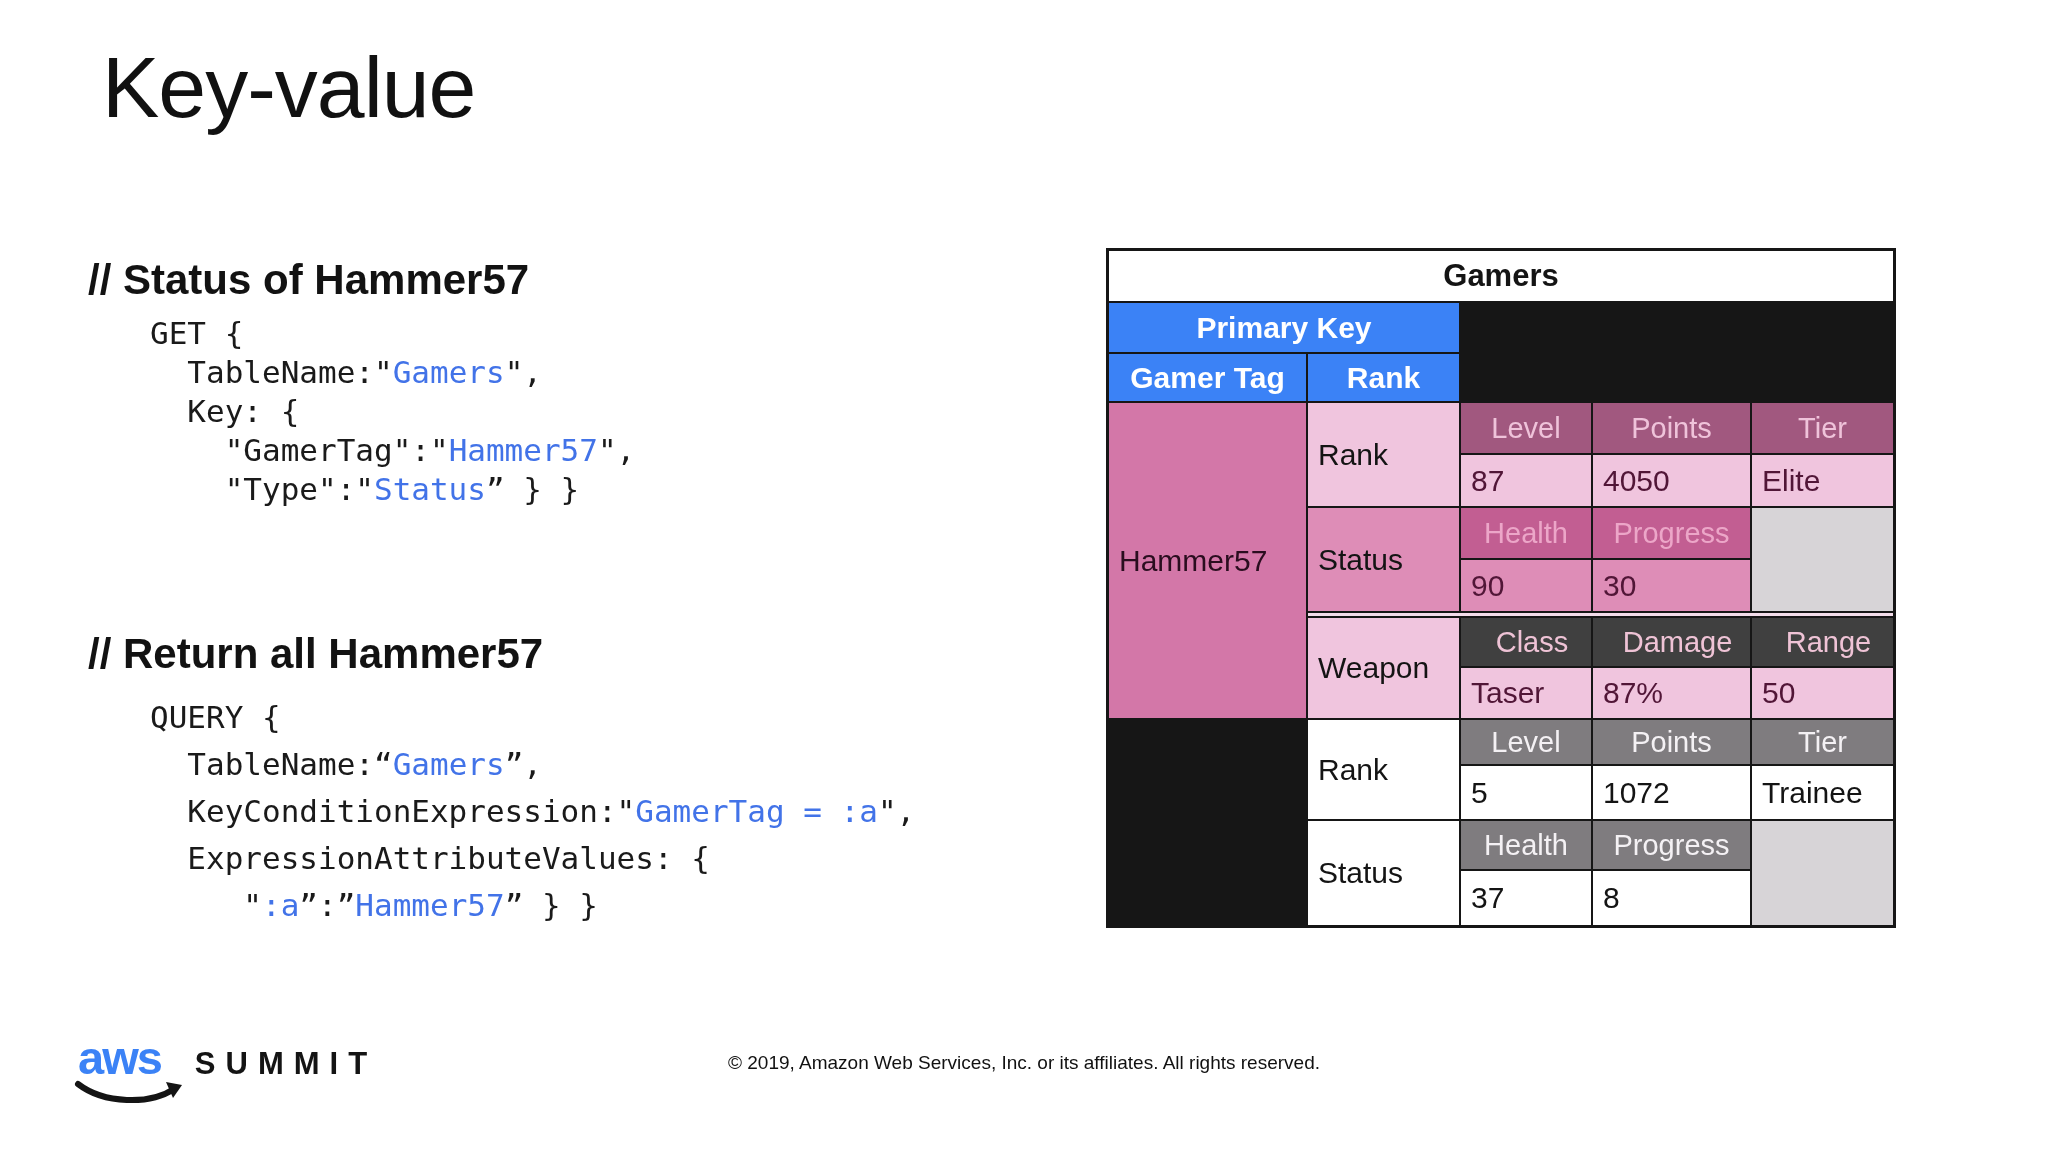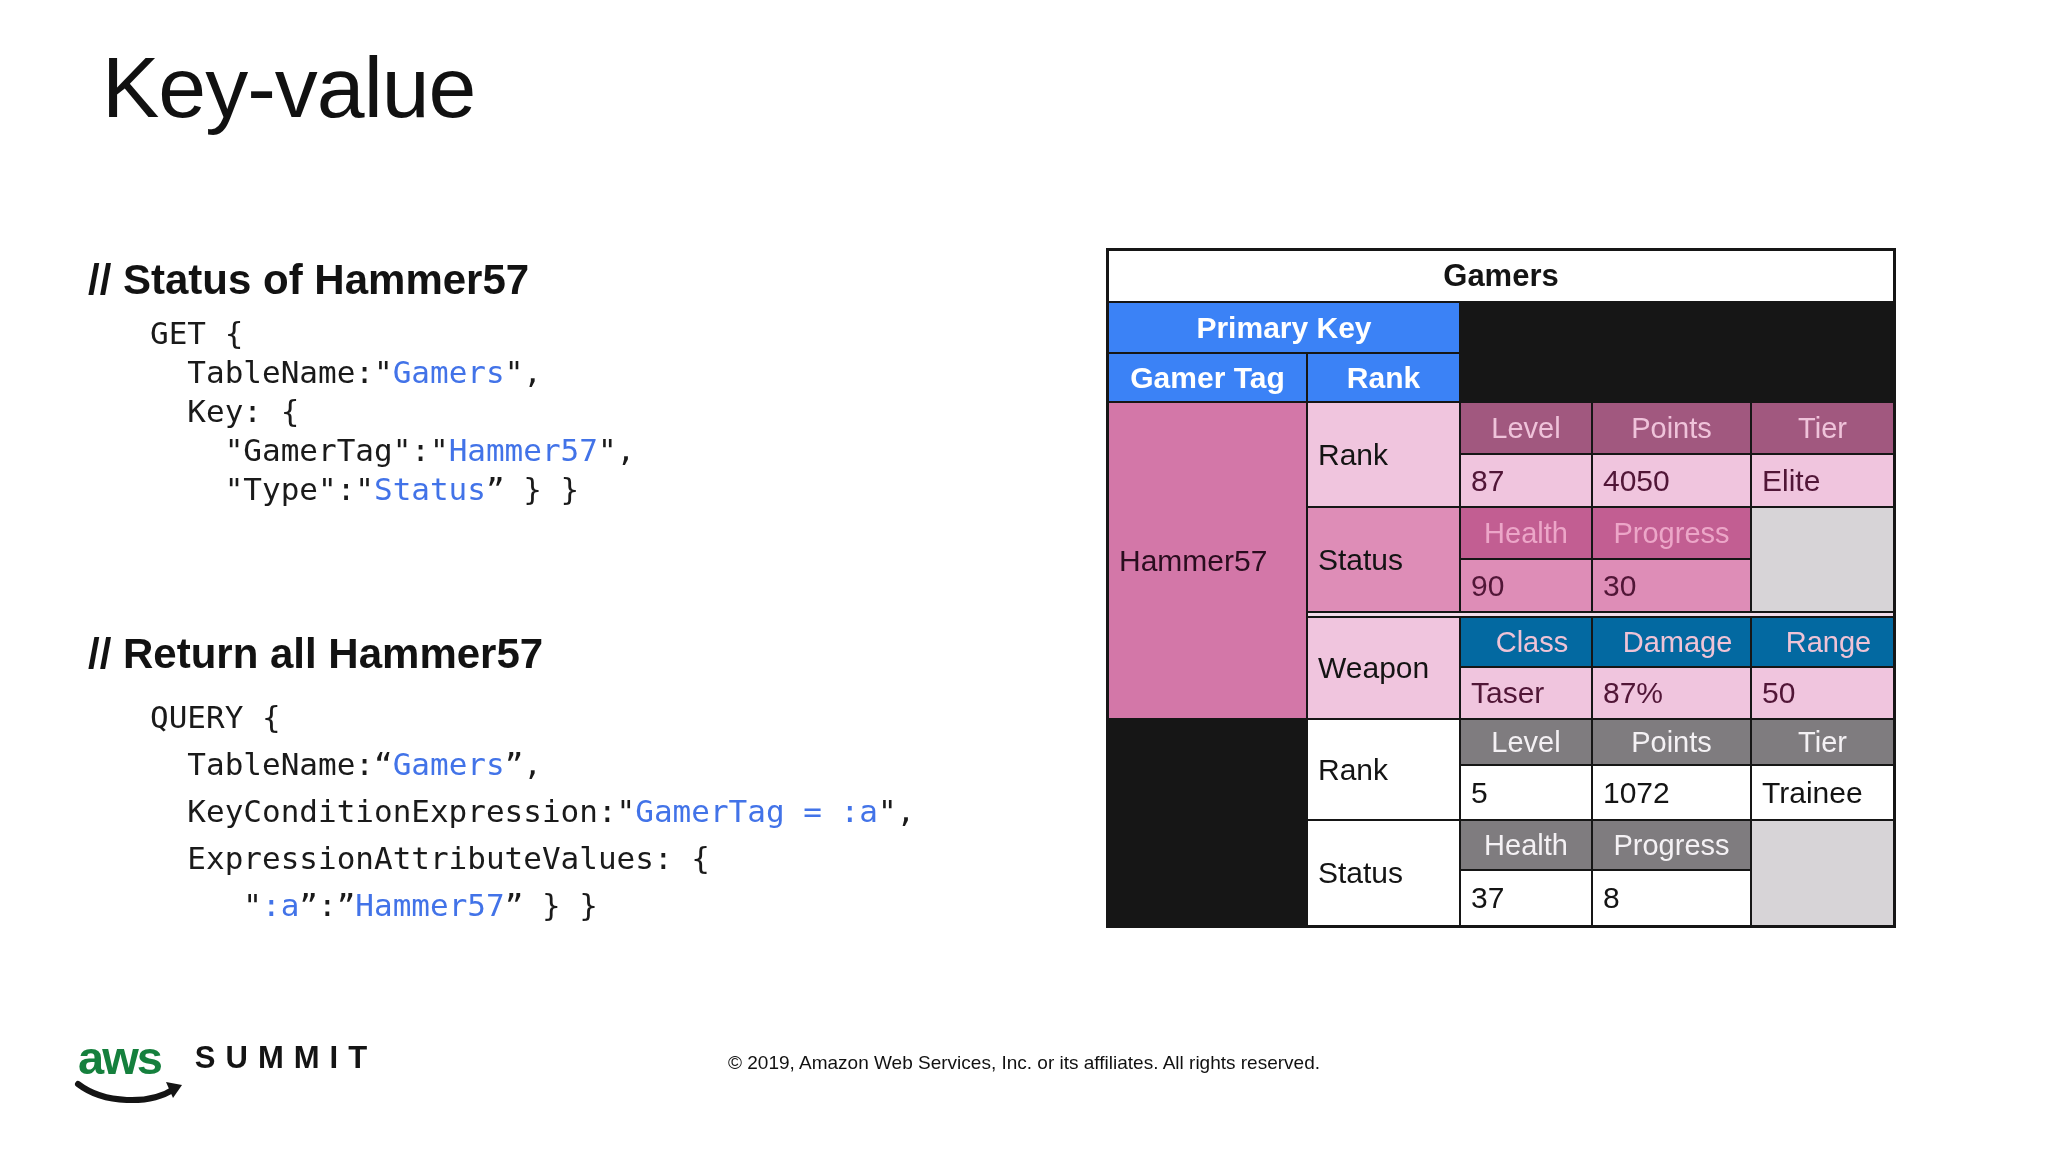--- a/index.html
+++ b/index.html
@@ -36,40 +36,40 @@
   }
   .tbl > div{display:flex;align-items:center;}
   .c-white{background:#ffffff;}
   .c-yellow{background:#3b82f6;}
   .c-blue{background:#4A73E8;}
   .c-pink{background:#D377A8;}
   .c-pinklight{background:#F0C5DE;}
   .c-pinkmed{background:#DE8DB7;}
   .c-mauve{background:#A1587F;}
   .c-magenta{background:#C25E92;}
-  .c-plum{background:#0369a1;padding-left:12px;}
+  .c-plum{background:#404040;padding-left:12px;}
   .c-gray{background:#7F7C7F;}
   .c-grayempty{background:#D7D4D7;}
   .c-sep{background:#F3DCEA;}
   .t-title{justify-content:center;font-size:31px;font-weight:700;color:#141414;}
   .t-hdrw{justify-content:center;font-size:30px;font-weight:700;color:#ffffff;}
   .t-attrs{justify-content:center;font-size:32px;font-weight:700;color:#ffffff;}
   .t-subpink{justify-content:center;font-size:29px;color:#EFC3DA;}
   .t-submag{justify-content:center;font-size:29px;color:#ECA6C8;}
   .t-subplum{justify-content:center;font-size:29px;color:#EFC3D6;}
   .t-subgray{justify-content:center;font-size:29px;color:#F4F1F4;}
   .t-label{font-size:30px;color:#141414;padding-left:10px;}
   .t-tagdark{font-size:30px;color:#2A0D1F;padding-left:10px;}
   .t-valpink{font-size:30px;color:#511637;padding-left:10px;}
   .t-valblk{font-size:30px;color:#141414;padding-left:10px;}
   
   .footer-logo{position:absolute;left:78px;top:1036px;display:flex;align-items:flex-start;}
-  .aws-word{font-size:47px;font-weight:700;letter-spacing:-2px;color:#15803d;line-height:44px;position:relative;}
+  .aws-word{font-size:47px;font-weight:700;letter-spacing:-2px;color:#3b82f6;line-height:44px;position:relative;}
   .aws-smile{position:absolute;left:-4px;top:44px;}
-  .summit-word{font-size:31px;font-weight:600;letter-spacing:10px;color:#141414;margin-left:34px;margin-top:4px;}
+  .summit-word{font-size:31px;font-weight:600;letter-spacing:10px;color:#141414;margin-left:34px;margin-top:10px;}
   .copyright{
     position:absolute;left:0;right:0;top:1052px;text-align:center;
     font-size:19px;color:#111;
   }
 </style>
 </head>
 <body>
 
 <div class="slide-title">Key-value</div>
 

